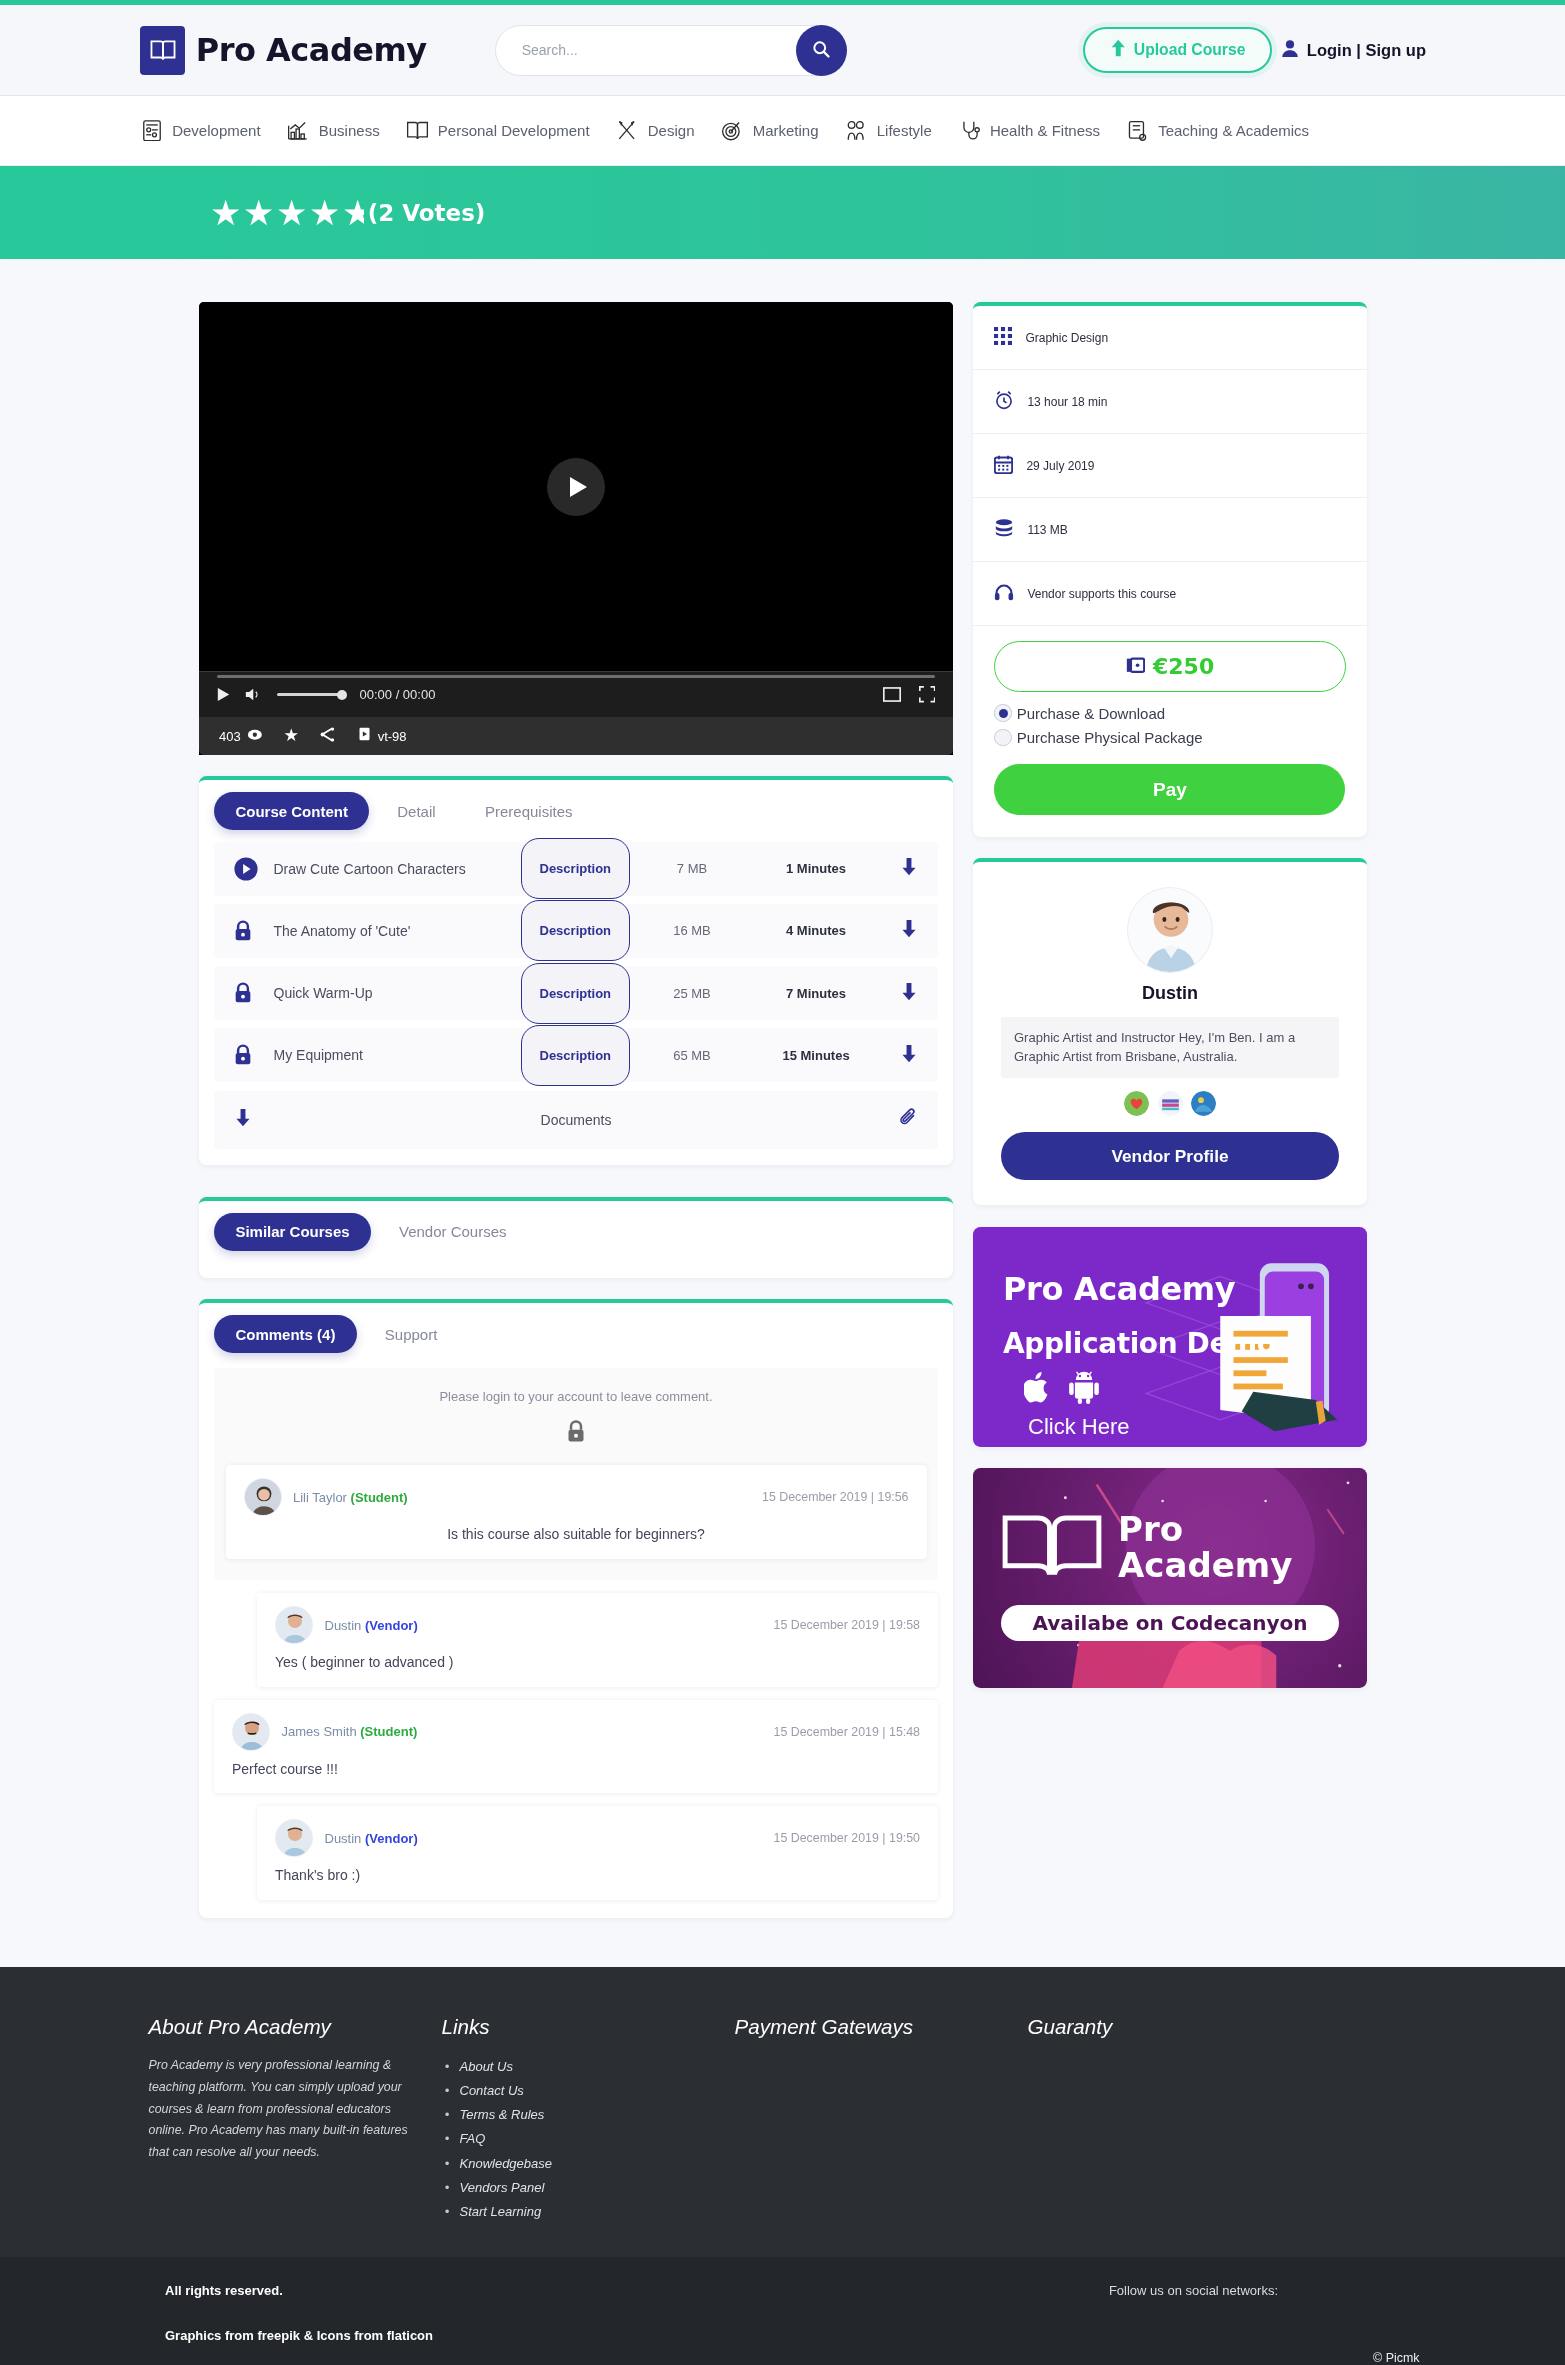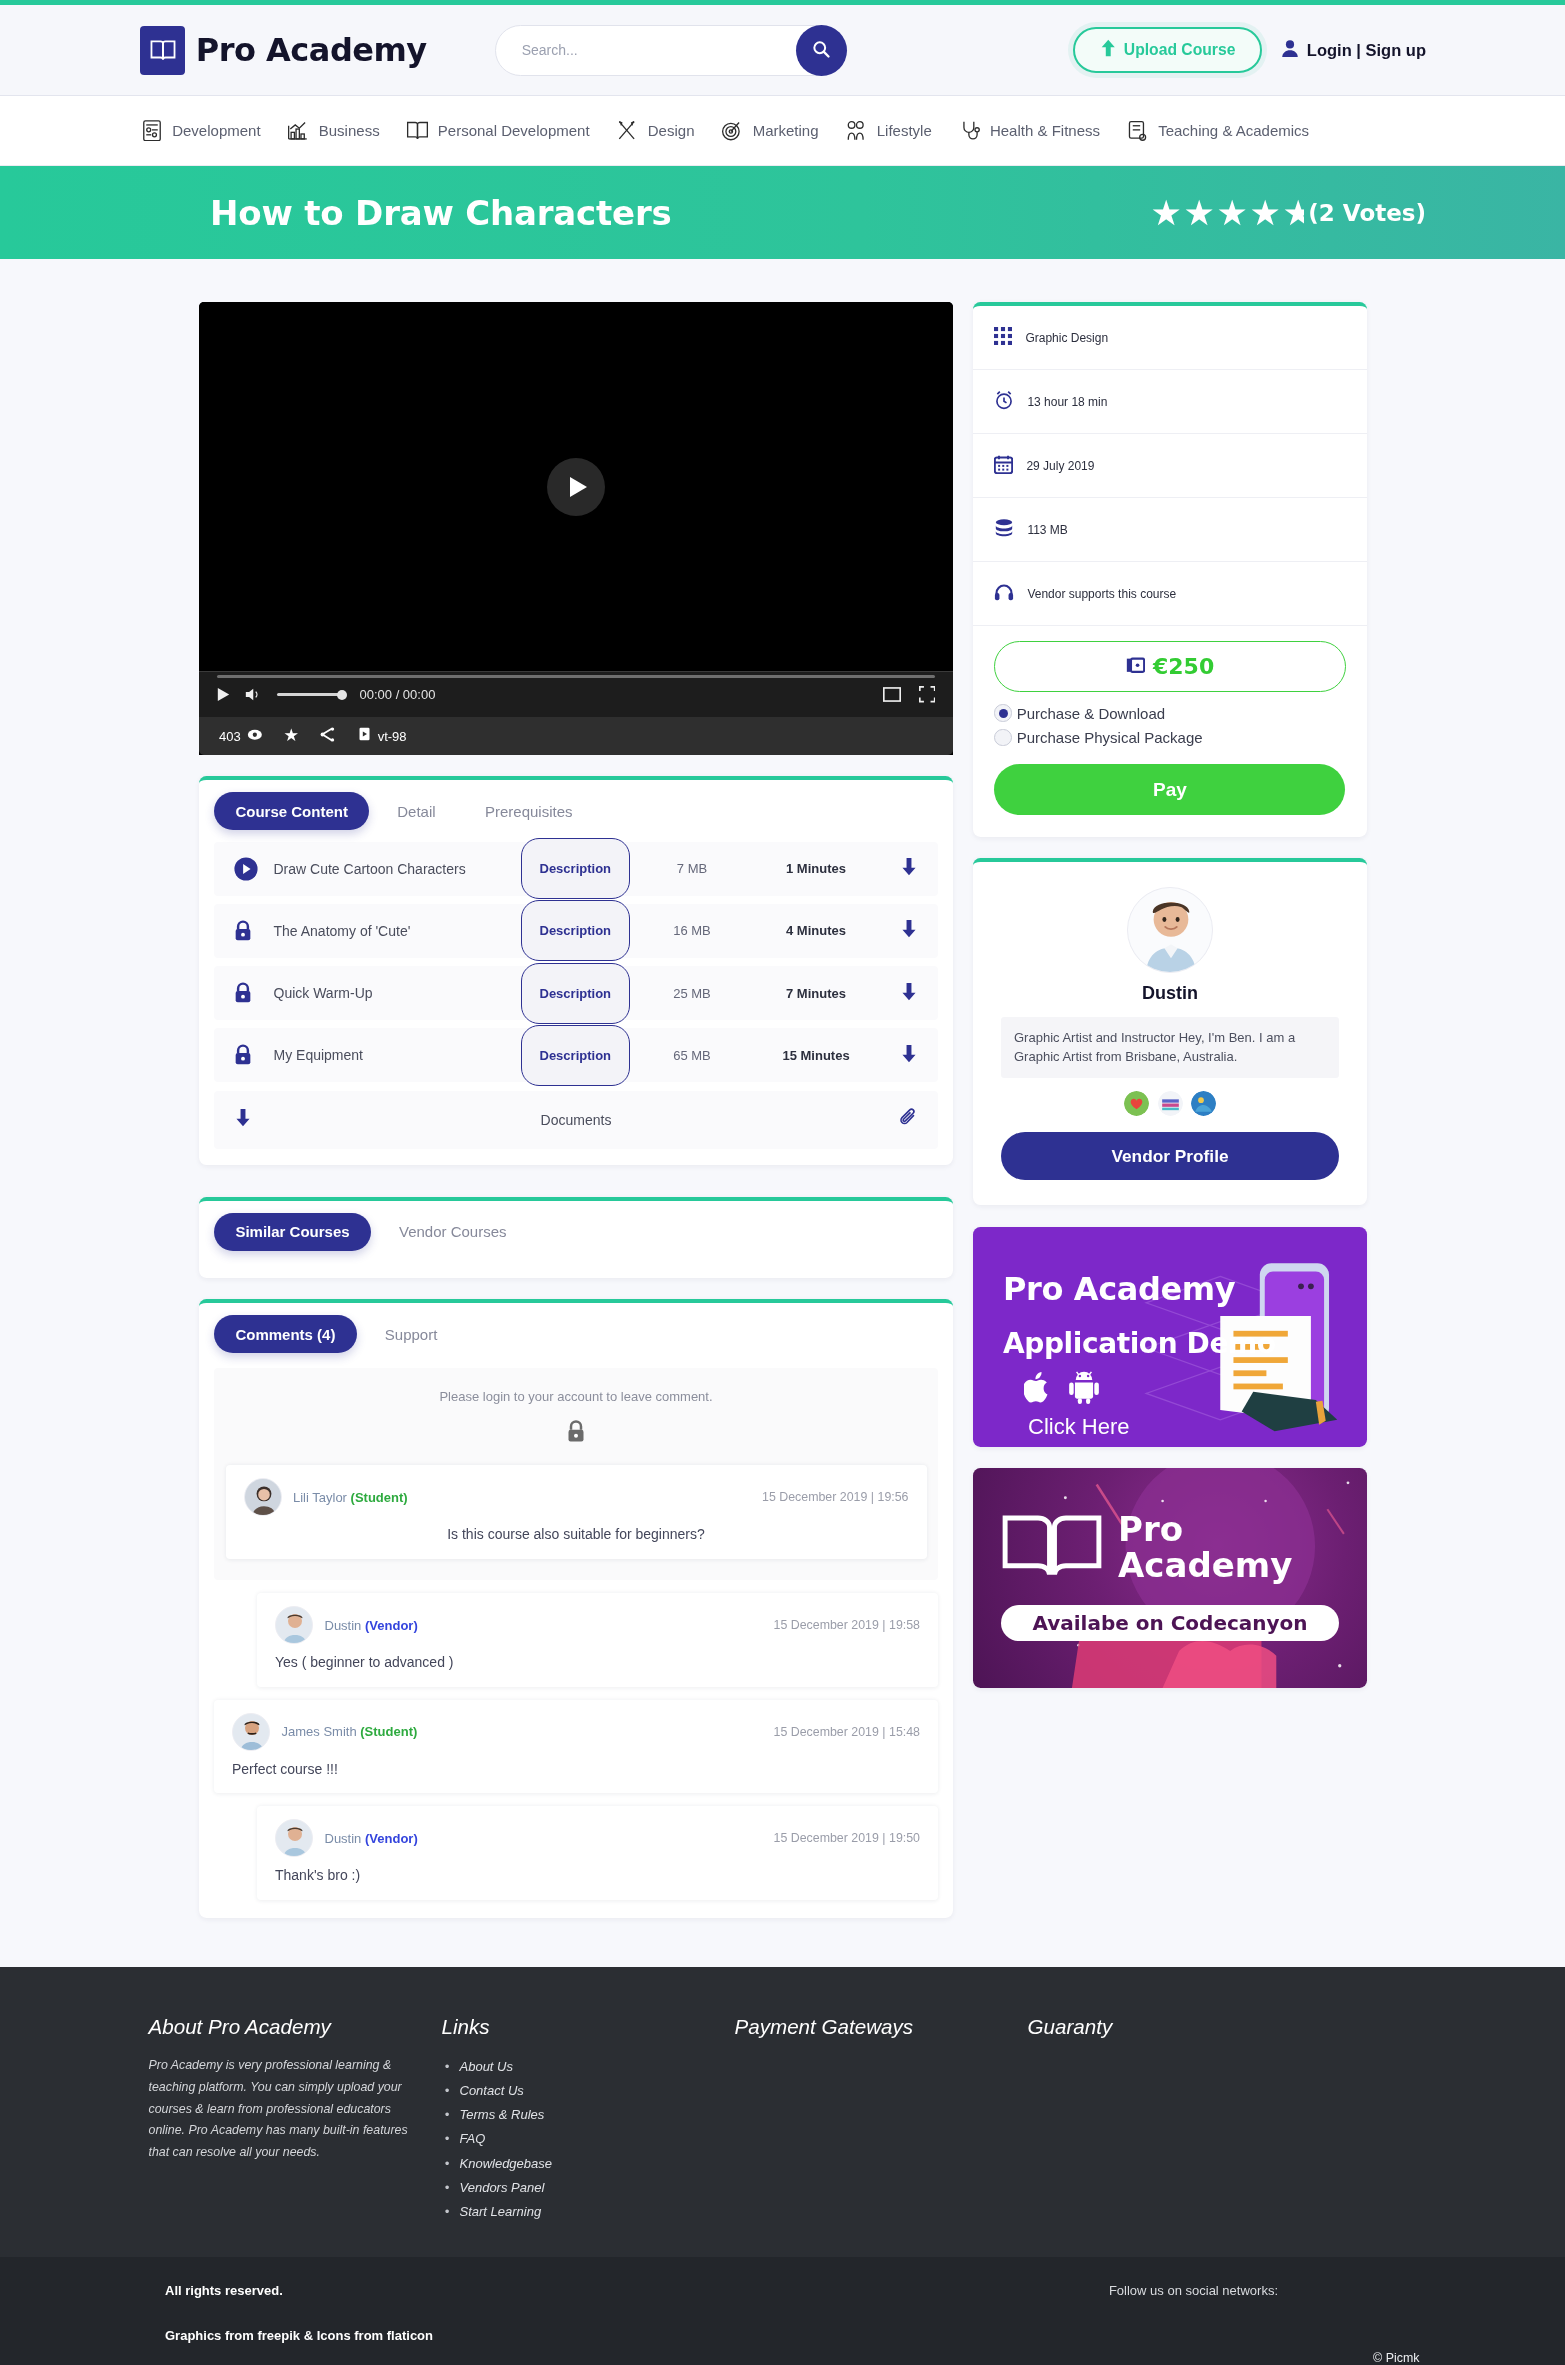--- a/index.html
+++ b/index.html
@@ -60,21 +60,21 @@
   .search-btn {
     position: absolute; right: -4.1px; top: 0;
     width: 51px; height: 51px; border-radius: 50%;
     background: #2e3192; border: none; cursor: pointer;
     display: flex; align-items: center; justify-content: center;
   }
 
   .header-right {
     position: absolute;
     right: 140px;
-    display: flex; align-items: center; gap: 19px;
+    display: flex; align-items: center; gap: 9px;
   }
   .upload-btn {
     display: flex; align-items: center; gap: 7.4px;
     border: 2.5px solid #27c99a;
     border-radius: 28px;
     background: #f3fcf9;
     height: 46px;
     padding: 0 25px;
     color: #27c99a;
     font-size: 15.7px;
@@ -462,21 +462,20 @@
           <line x1="7" y1="7" x2="16" y2="7"></line>
           <line x1="7" y1="12" x2="16" y2="12"></line>
         <circle cx="19" cy="21" r="3.6"></circle>
       </svg>
     </span>
     <span>Teaching &amp; Academics</span>
   </div>
 </div>
 
 <div class="hero">
-  <div class="hero-title">How to Draw Characters</div>
   <div class="rating">
     <span class="star">★</span>
     <span class="star">★</span>
     <span class="star">★</span>
     <span class="star">★</span>
     <span class="star" style="position:relative;display:inline-block;width:0.62em;overflow:hidden;">★</span>
     <span class="votes">(2 Votes)</span>
   </div>
 </div>
 

